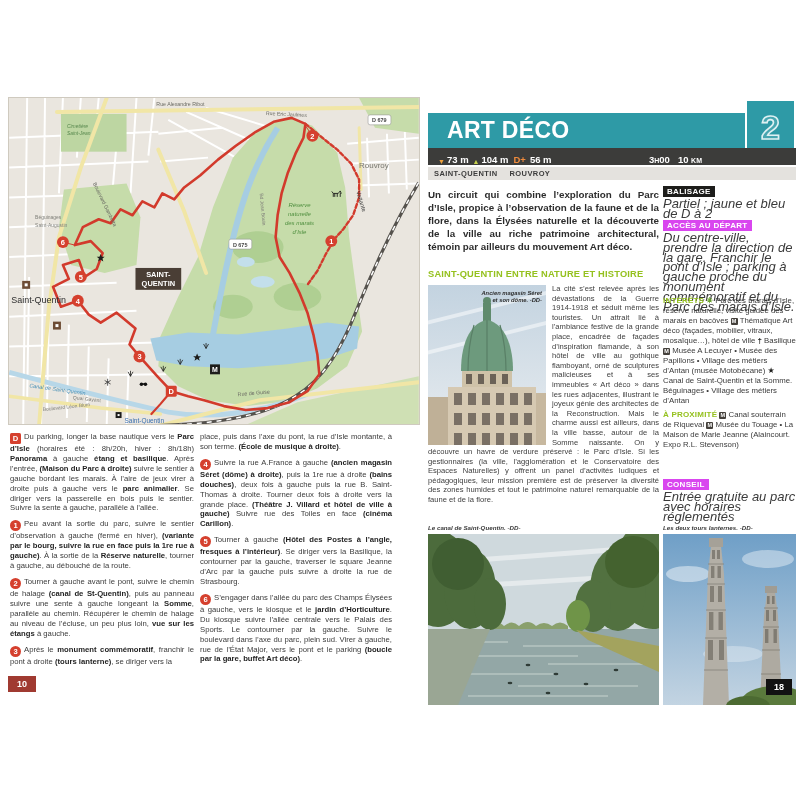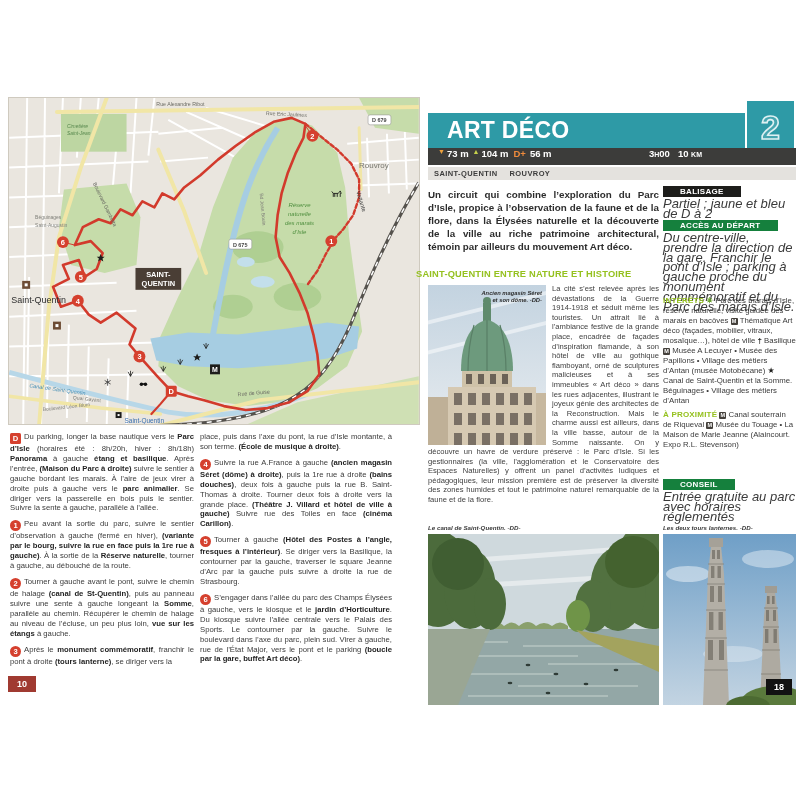--- a/index.html
+++ b/index.html
@@ -19,42 +19,42 @@
   .marker.circle{border-radius:50%}
   .marker.square{border-radius:1.5px}
   #page-left-num{left:8px;top:676px;width:28px;height:16px;background:#a03a31;color:#fff;font-size:9px;font-weight:bold;display:flex;align-items:center;justify-content:center}
 
   
   #banner{left:428px;top:113px;width:317px;height:35px;background:#2e9aa6;display:flex;align-items:center;padding-left:13px;box-sizing:border-box;color:#fff}
   .banner-light{font-size:23px;letter-spacing:.5px}
   .banner-bold{font-size:23px;font-weight:bold;margin-left:6px;letter-spacing:.3px}
   #route-num-box{left:747px;top:101px;width:47px;height:52px;background:#2e9aa6;display:flex;align-items:center;justify-content:center}
   #route-num{font-size:34px;font-weight:bold;color:rgba(255,255,255,.12);-webkit-text-stroke:1.6px #dff1f3}
-  #stats-bar{left:428px;top:148px;width:368px;height:17px;background:#3c3c3a;color:#fff;display:flex;align-items:flex-start;font-size:9.5px;font-weight:bold;padding:0 8px;box-sizing:border-box}
+  #stats-bar{left:428px;top:148px;width:368px;height:17px;background:#3c3c3a;color:#fff;display:flex;align-items:flex-end;font-size:9.5px;font-weight:bold;padding:0 8px;box-sizing:border-box}
   .tri{font-size:7px;margin:0 2px}
   .tri-down{color:#eda13c}.tri-up{color:#c6d14b}
   .dplus{color:#ef8b3c;margin-left:5px}
   .stat-gap{margin-left:4px}
   #stats-right{margin-left:auto;padding-right:86px;display:flex;align-items:baseline;gap:8px}
   .unit{font-size:7px}
   #tags-bar{left:428px;top:167px;width:368px;height:13px;background:#e4e2de;display:flex;gap:12px;align-items:center;padding-left:6px;box-sizing:border-box;font-size:7.5px;font-weight:bold;color:#3c3c3c;letter-spacing:.4px}
 
   
   #intro{left:428px;top:189px;width:231px;font-size:9.8px;line-height:12.9px;font-weight:bold;color:#2d2d2d;text-align:justify}
-  #section-heading{left:416px;top:269px;width:231px;font-size:9.3px;font-weight:bold;color:#95c11f;letter-spacing:.2px}
+  #section-heading{left:428px;top:269px;width:231px;font-size:9.3px;font-weight:bold;color:#95c11f;letter-spacing:.2px}
   #article{left:428px;top:284px;width:231px;font-size:7.6px;line-height:9.6px;text-align:justify;color:#3d3d3d}
   #dome-photo{float:left;width:118px;height:160px;margin:1px 6px 2px 0;position:relative}
   .photo-caption{position:absolute;top:5px;right:4px;width:64px;text-align:right;font-size:5.8px;line-height:7px;font-style:italic;font-weight:bold;color:#2f2f2f}
   .caption{font-size:6.2px;font-style:italic;font-weight:bold;color:#3a3a3a}
   #canal-caption{left:428px;top:524px;width:231px}
   #canal-photo{left:428px;top:534px;width:231px;height:171px}
   
-  .side-label{display:inline-block;padding:1px 17px;font-size:8px;font-weight:bold;color:#fff;letter-spacing:.3px}
+  .side-label{display:inline-block;padding:1px 4px;font-size:8px;font-weight:bold;color:#fff;letter-spacing:.3px}
   .side-label.black{background:#1d1d1b}
-  .side-label.red{background:#15803d}
+  .side-label.red{background:#d946ef}
   .side-italic{font-size:13px;line-height:9.8px;font-style:italic;color:#3a3a3a;margin:0}
   .side-text{font-size:7.8px;line-height:10px;color:#3a3a3a;text-align:left;margin:0 0 4px 0}
   .green-label{color:#95c11f;font-weight:bold;font-size:8px;letter-spacing:.2px}
   #sb-balisage-label{left:663px;top:186px}
   #sb-balisage-text{left:663px;top:199px;width:133px}
   #sb-acces-label{left:663px;top:220px}
   #sb-acces-text{left:663px;top:233px;width:133px}
   #sb-interets{left:663px;top:296px;width:133px}
   #sb-conseil-label{left:663px;top:479px}
   #sb-conseil-text{left:663px;top:492px;width:133px}

